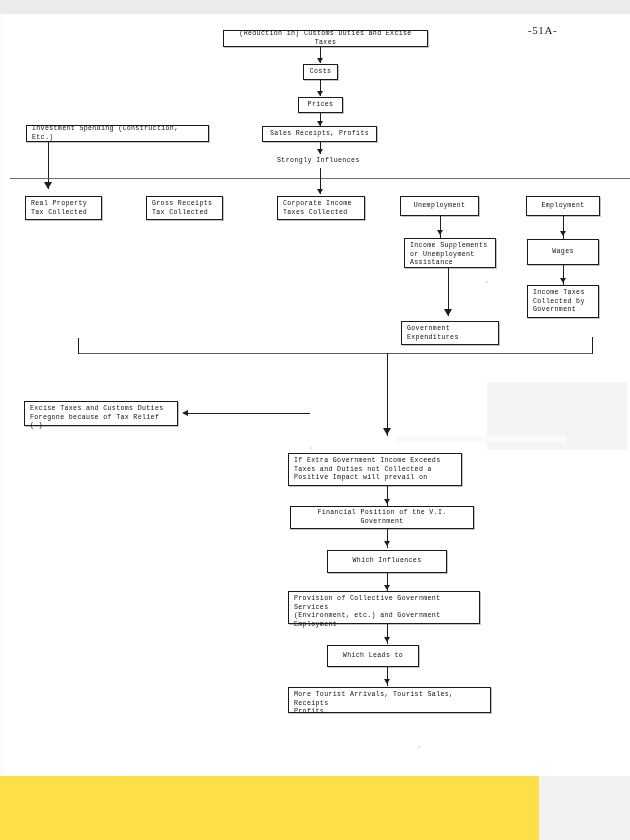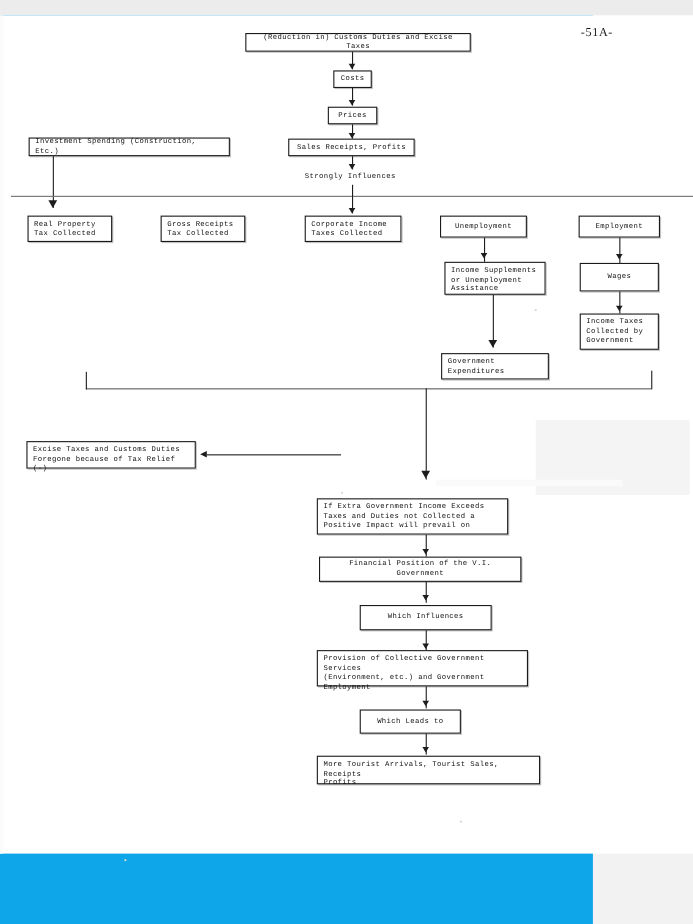--- a/index.html
+++ b/index.html
@@ -7,21 +7,21 @@
     padding: 0;
     background: #f2f2f2;
     width: 630px;
     height: 840px;
     overflow: hidden;
   }
   #page {
     position: relative;
     width: 539px;
     height: 840px;
-    background: #0ea5e9;
+    background: #fde047;
     font-family: "Liberation Serif", "DejaVu Serif", serif;
   }
   
   .paper {
     position: absolute;
     left: 0;
     top: 14px;
     width: 630px;
     height: 762px;
     background: #ffffff;

